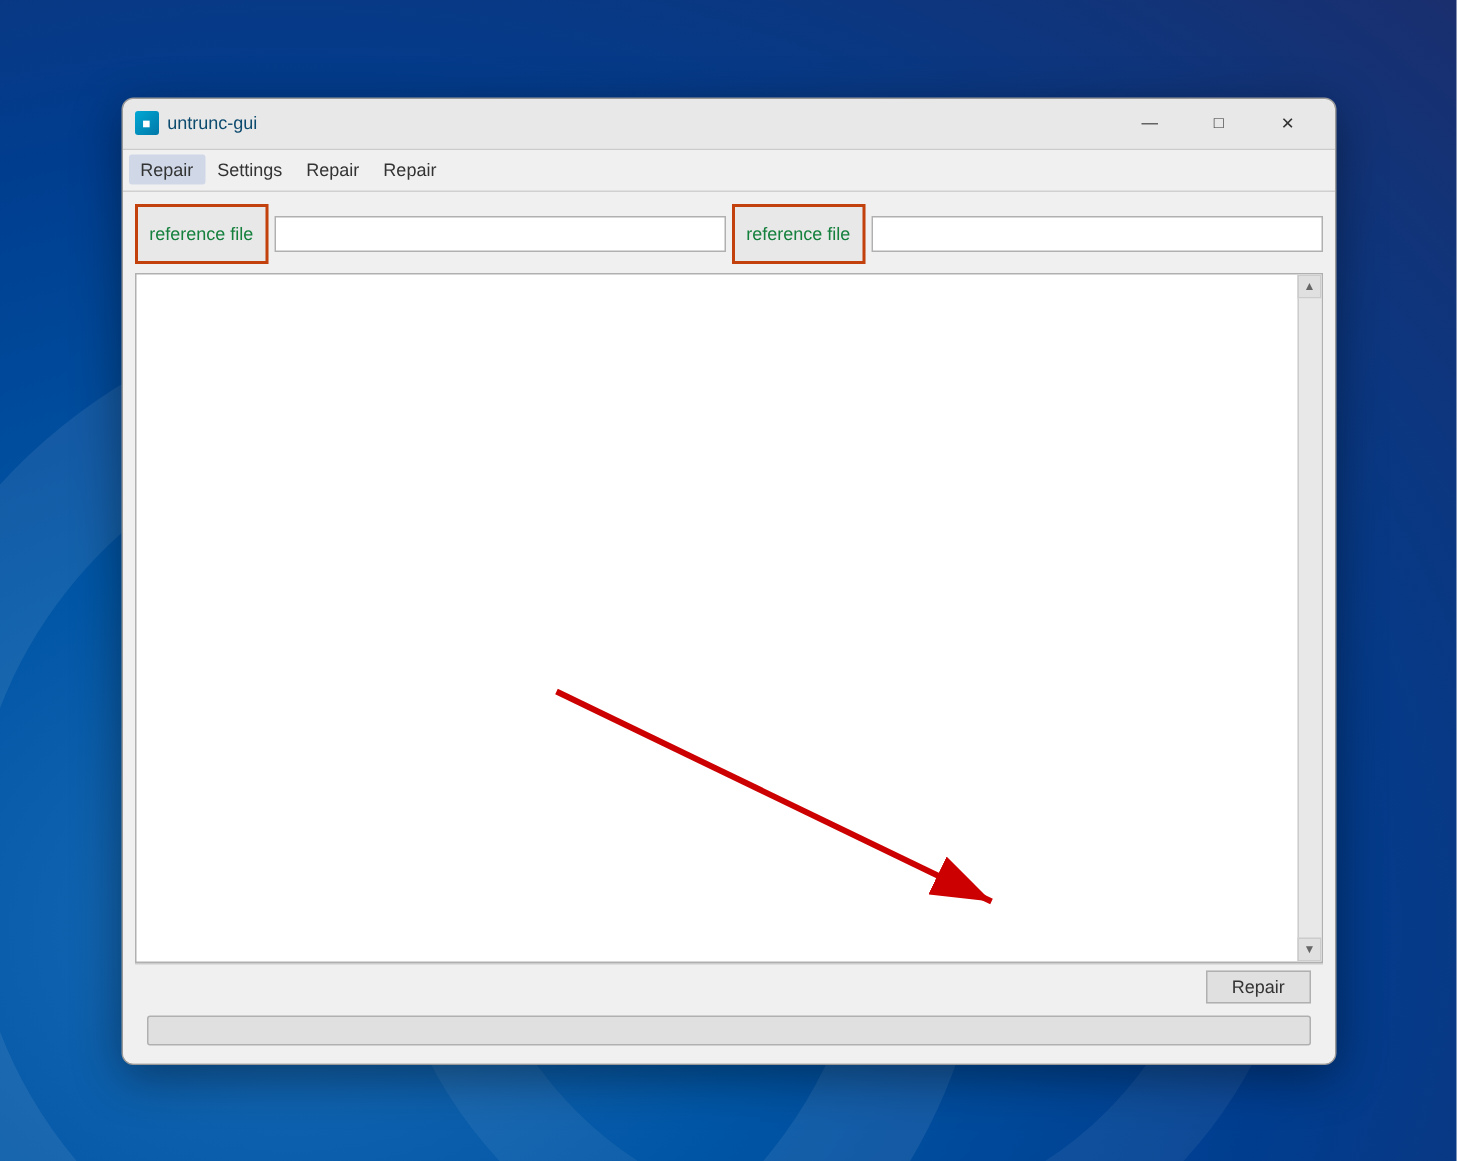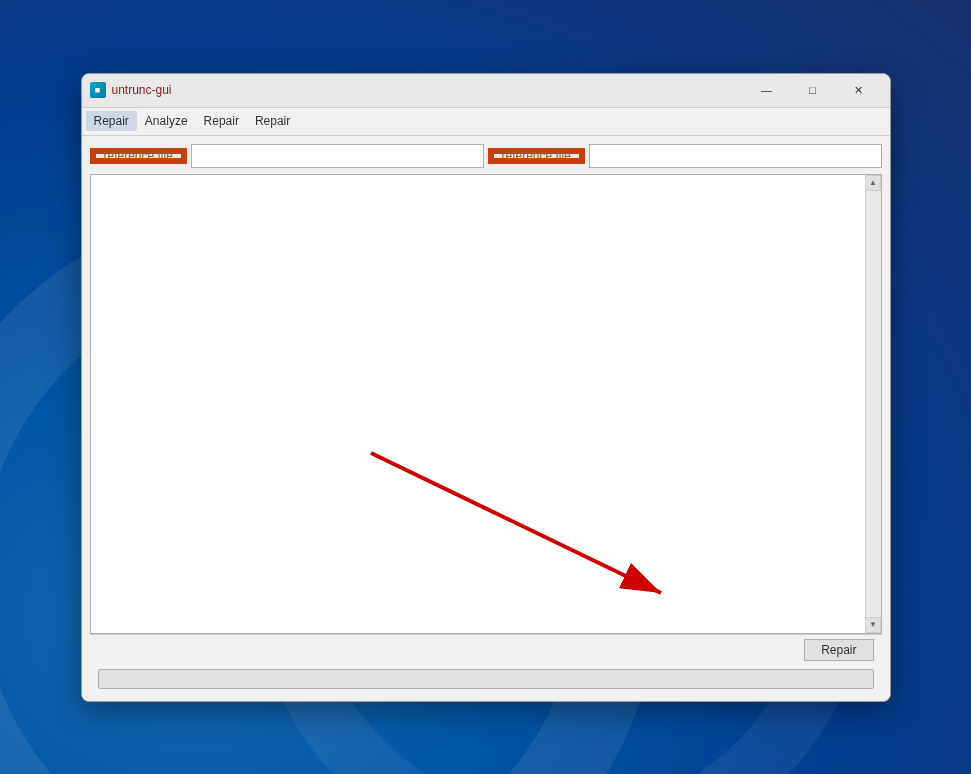--- a/index.html
+++ b/index.html
@@ -70,21 +70,21 @@
       border-radius: 2px;
       display: flex;
       align-items: center;
       justify-content: center;
       font-size: 9px;
       color: white;
     }
 
     .title-bar-text {
       font-size: 12px;
-      color: #7f1d1d;
+      color: #0c4a6e;
       flex: 1;
     }
 
     .title-bar-controls {
       display: flex;
       gap: 0;
     }
 
     .title-btn {
       width: 46px;
@@ -127,26 +127,26 @@
 
     .file-row {
       display: flex;
       align-items: center;
       gap: 4px;
       margin-bottom: 6px;
     }
 
     .file-label {
       font-size: 12px;
-      color: #a16207;
+      color: #15803d;
       background: #e8e8e8;
-      border: 6px solid #c2410c;
+      border: 2px solid #c2410c;
       padding: 2px 8px;
       white-space: nowrap;
-      height: 16px;
+      height: 40px;
       display: flex;
       align-items: center;
     }
 
     .file-input {
       flex: 1;
       height: 24px;
       border: 1px solid #b0b0b0;
       background: white;
       font-size: 12px;
@@ -237,21 +237,21 @@
     <span class="title-bar-text">untrunc-gui</span>
     <div class="title-bar-controls">
       <button class="title-btn">—</button>
       <button class="title-btn">□</button>
       <button class="title-btn close">✕</button>
     </div>
   </div>
 
   <div class="menu-bar">
     <div class="menu-item active">Repair</div>
-    <div class="menu-item">Analyze</div>
+    <div class="menu-item">Settings</div>
     <div class="menu-item">Repair</div>
     <div class="menu-item">Repair</div>
   </div>
 
   <div class="content-area">
 
     <div class="file-row">
       <div class="file-label">reference file</div>
       <input class="file-input" type="text" value="" style="">
       <div class="file-label">reference file</div>

